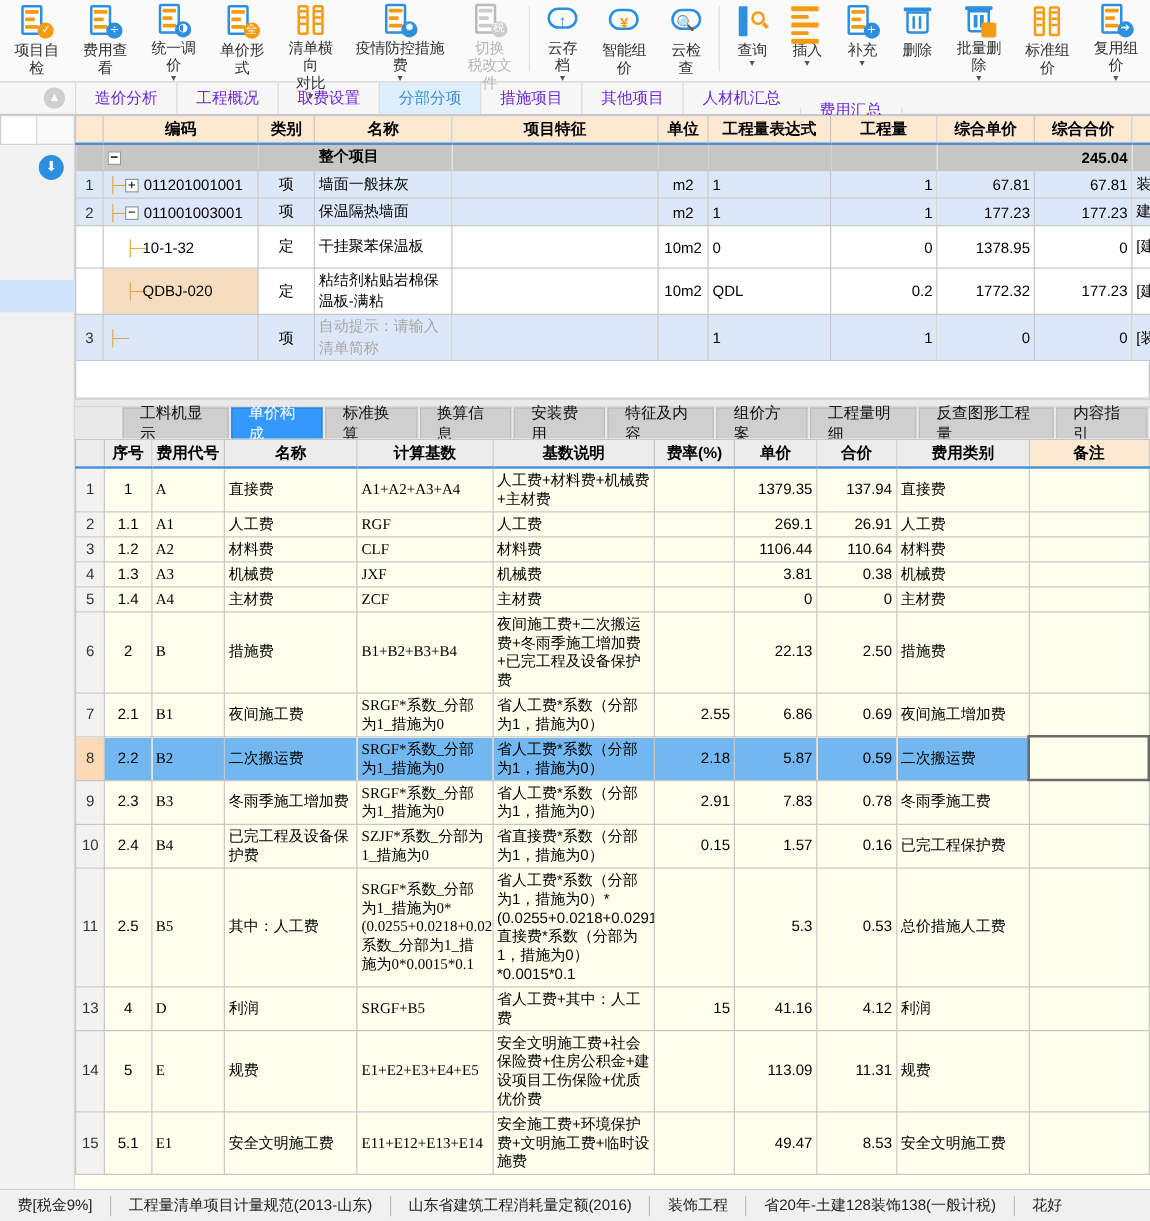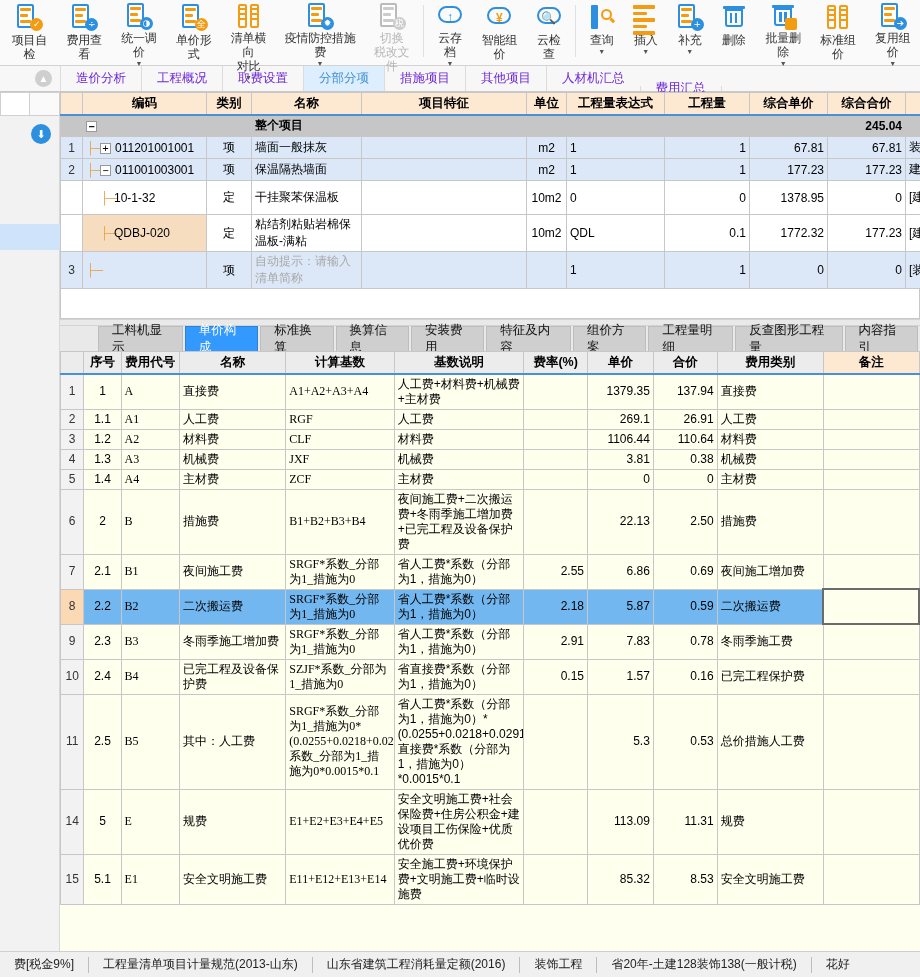--- a/index.html
+++ b/index.html
@@ -464,21 +464,21 @@
               <td>[建筑</td>
             </tr>
             <tr class="r-white" style="height: 34px;">
               <td class="rowhdr"></td>
               <td style="background: rgb(247, 221, 192);"><span class="tline"></span><span class="tline">├─</span><span>QDBJ-020</span></td>
               <td class="ctr">定</td>
               <td>粘结剂粘贴岩棉保温板-满粘</td>
               <td></td>
               <td class="ctr">10m2</td>
               <td>QDL</td>
-              <td class="num">0.1</td>
+              <td class="num">0.2</td>
               <td class="num">1772.32</td>
               <td class="num">177.23</td>
               <td>[建筑</td>
             </tr>
             <tr class="r-blue">
               <td class="rowhdr">3</td>
               <td><span class="tline">├─</span><span></span></td>
               <td class="ctr">项</td>
               <td class=" muted">自动提示：请输入清单简称</td>
               <td></td>
@@ -676,41 +676,54 @@
               <td>其中：人工费</td>
               <td class="small">SRGF*系数_分部为1_措施为0*(0.0255+0.0218+0.0291)*0.25+SZJF*系数_分部为1_措施为0*0.0015*0.1</td>
               <td>省人工费*系数（分部为1，措施为0）*(0.0255+0.0218+0.0291)*0.25+省直接费*系数（分部为1，措施为0）*0.0015*0.1</td>
               <td class="num"></td>
               <td class="num">5.3</td>
               <td class="num">0.53</td>
               <td>总价措施人工费</td>
               <td class="notecell"></td>
             </tr>
             <tr>
+              <td class="rowhdr">13</td>
+              <td class="ctr">4</td>
+              <td class="small">D</td>
+              <td>利润</td>
+              <td class="small">SRGF+B5</td>
+              <td>省人工费+其中：人工费</td>
+              <td class="num">15</td>
+              <td class="num">41.16</td>
+              <td class="num">4.12</td>
+              <td>利润</td>
+              <td class="notecell"></td>
+            </tr>
+            <tr>
               <td class="rowhdr">14</td>
               <td class="ctr">5</td>
               <td class="small">E</td>
               <td>规费</td>
               <td class="small">E1+E2+E3+E4+E5</td>
               <td>安全文明施工费+社会保险费+住房公积金+建设项目工伤保险+优质优价费</td>
               <td class="num"></td>
               <td class="num">113.09</td>
               <td class="num">11.31</td>
               <td>规费</td>
               <td class="notecell"></td>
             </tr>
             <tr>
               <td class="rowhdr">15</td>
               <td class="ctr">5.1</td>
               <td class="small">E1</td>
               <td>安全文明施工费</td>
               <td class="small">E11+E12+E13+E14</td>
               <td>安全施工费+环境保护费+文明施工费+临时设施费</td>
               <td class="num"></td>
-              <td class="num">85.32</td>
+              <td class="num">49.47</td>
               <td class="num">8.53</td>
               <td>安全文明施工费</td>
               <td class="notecell"></td>
             </tr>
           </tbody>
       </table>
     </div>
   </div>
 </div>
 

